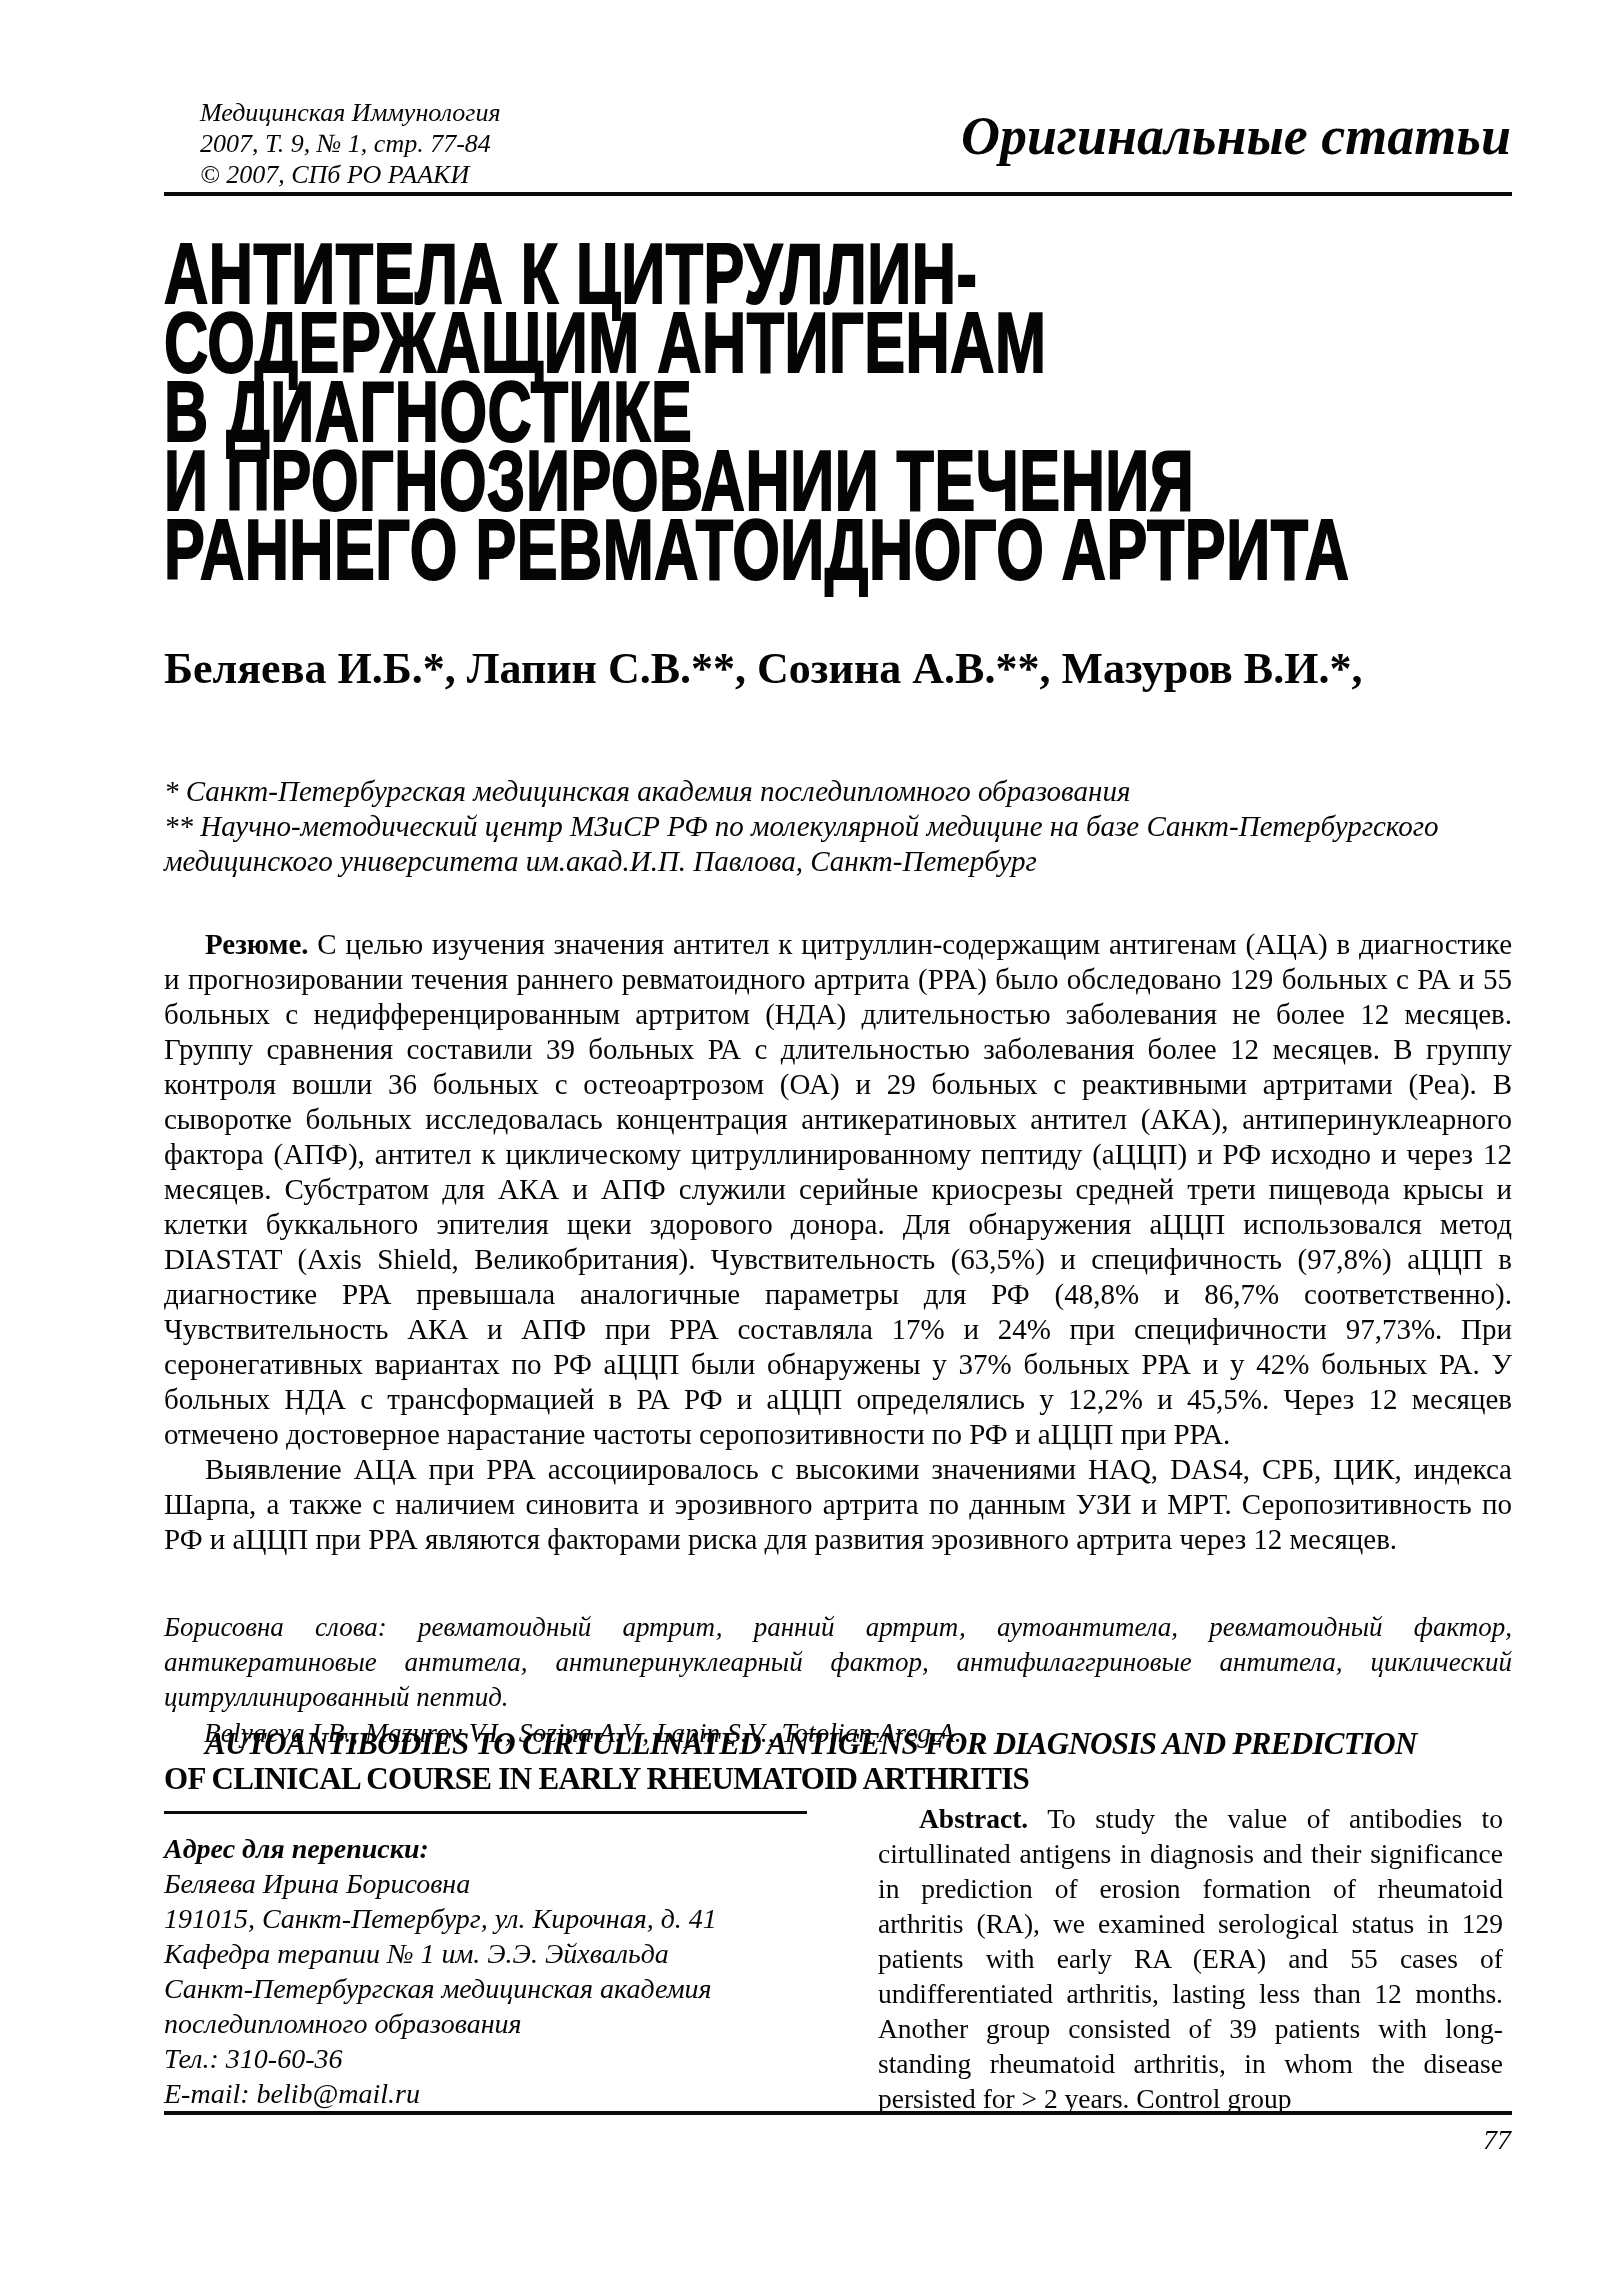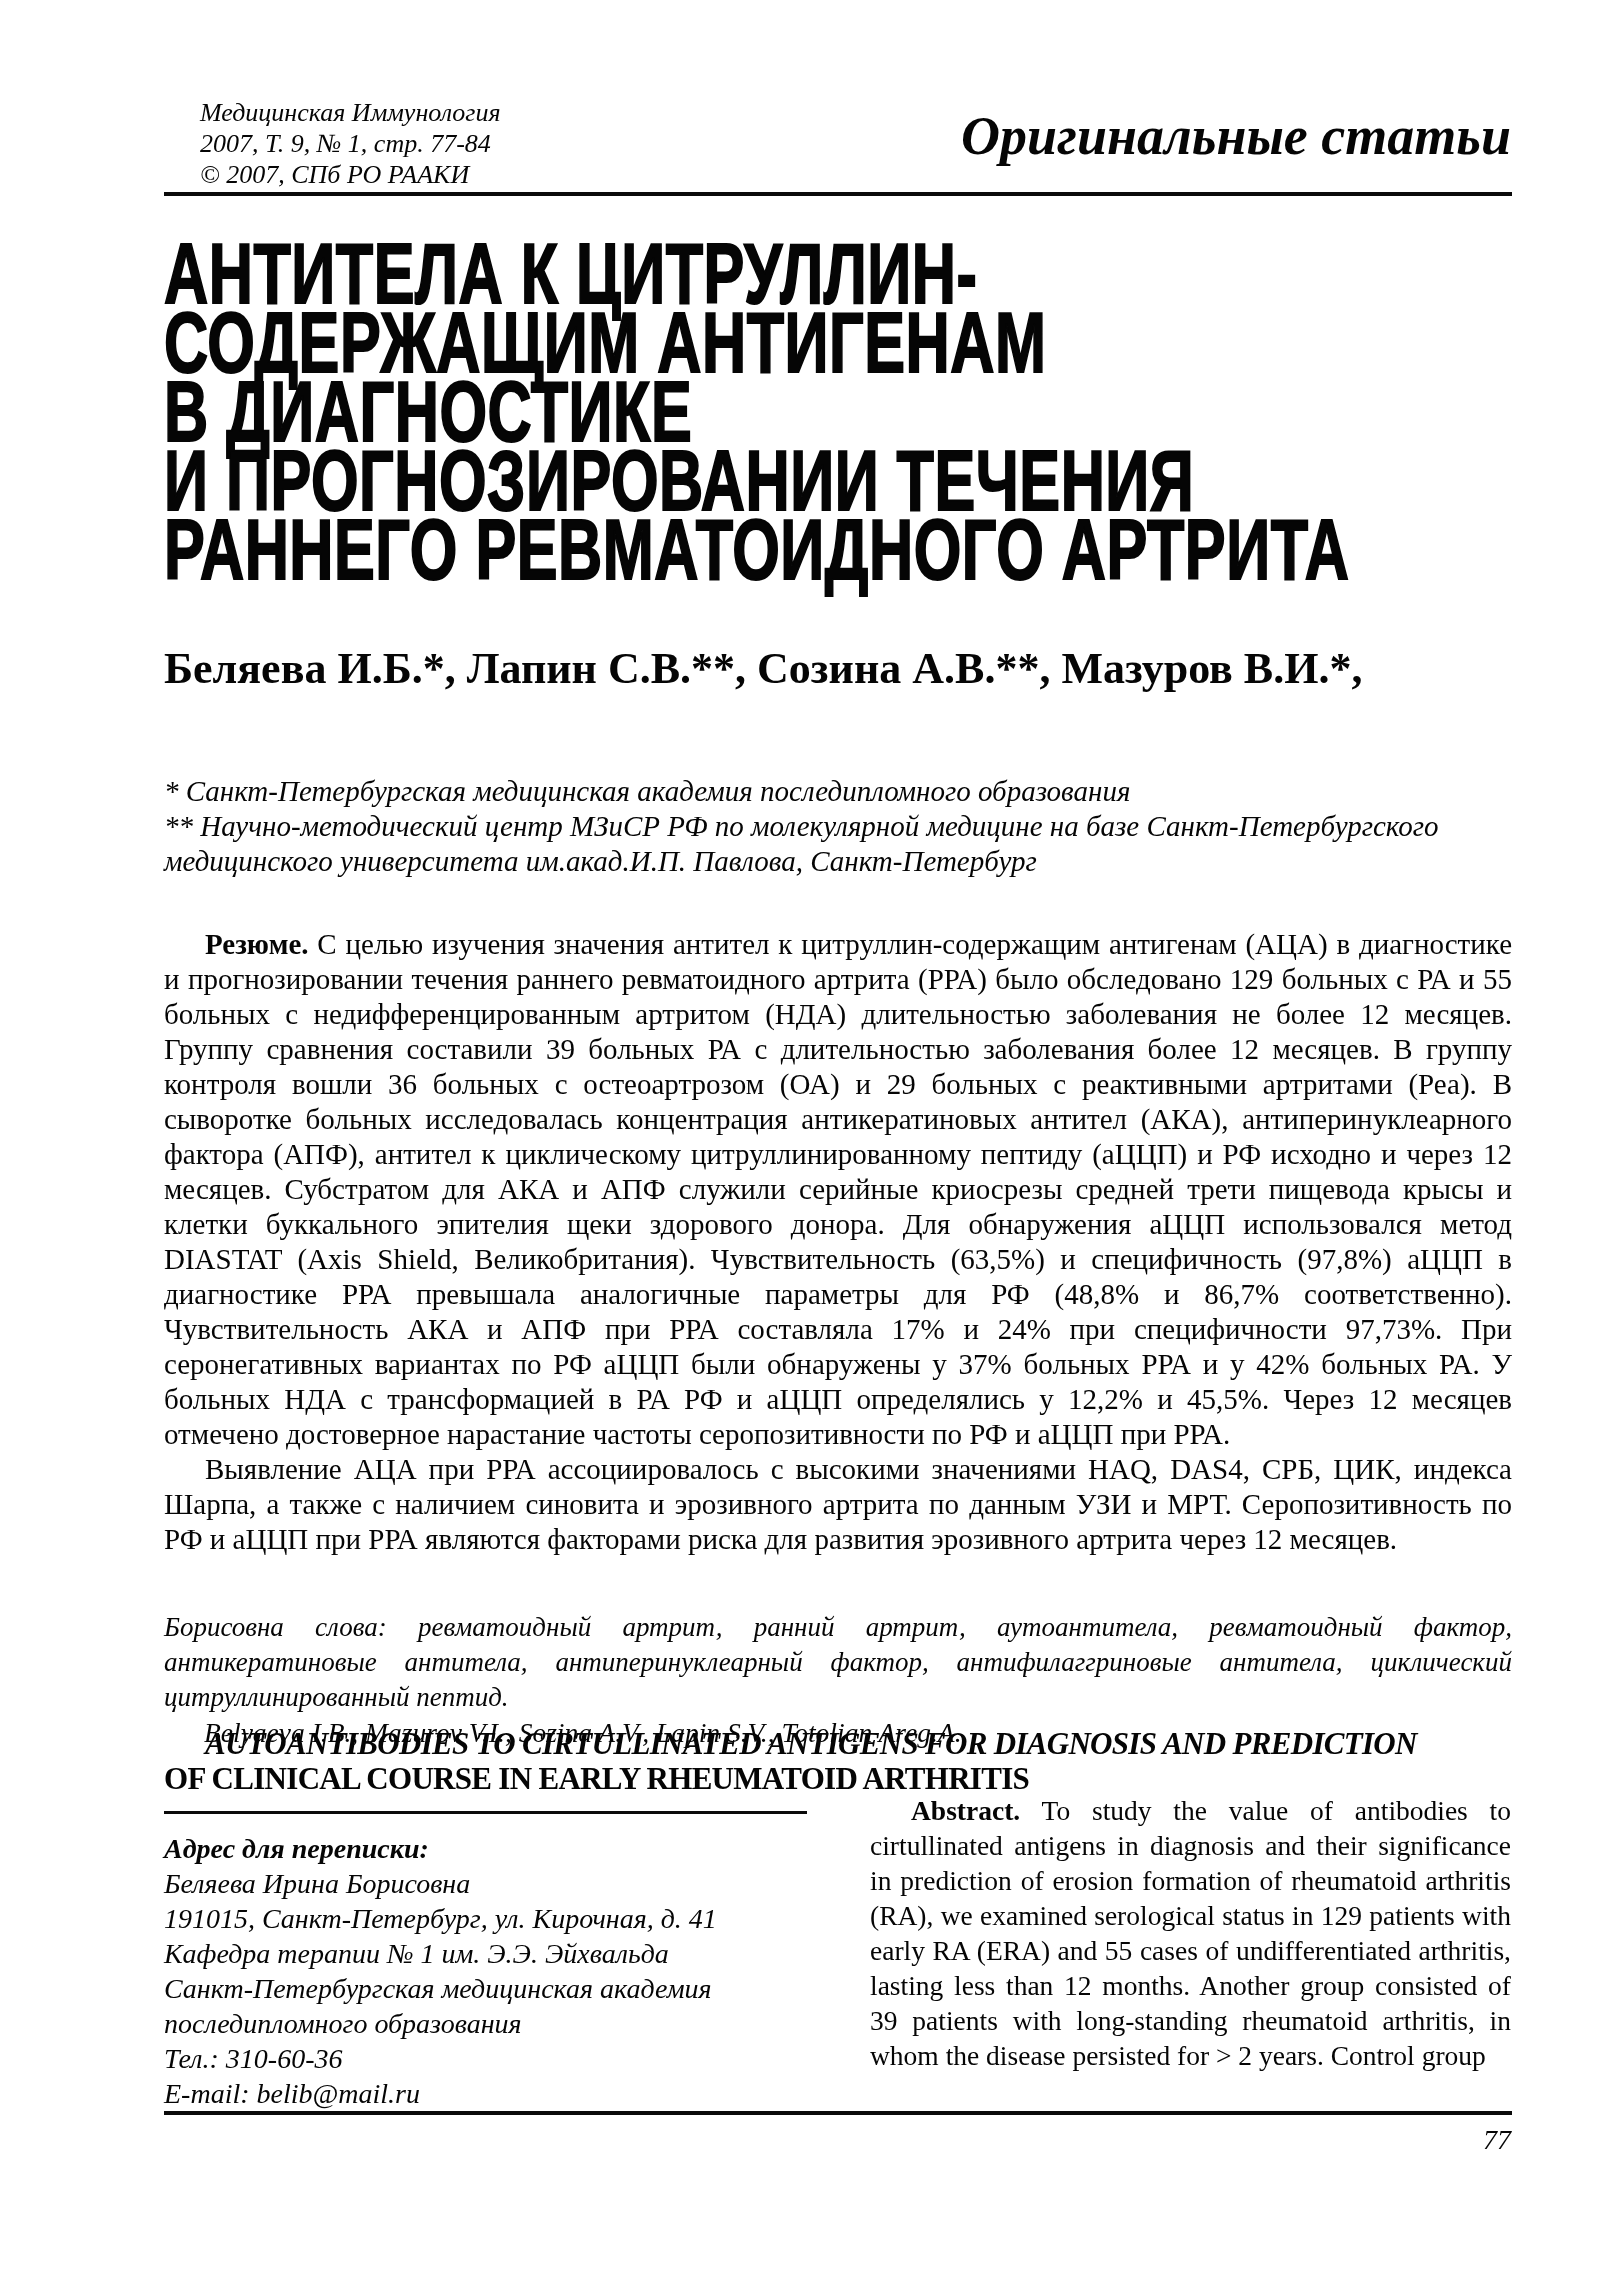--- a/index.html
+++ b/index.html
@@ -42,21 +42,21 @@
   
   .authors-en{left:204px;top:1692px;font-style:italic;font-size:27.5px;line-height:33px;white-space:nowrap;margin-top:24px;}
   .title-en{left:164px;top:1726px;width:1348px;font-weight:bold;font-size:31px;line-height:35px;letter-spacing:-0.7px;}
   .title-en .indent{padding-left:41px;font-style:italic;}
 
   
   .rule-left{left:164px;top:1811px;width:643px;height:3.3px;}
   .correspondence{left:164px;top:1831px;width:648px;font-style:italic;font-size:28px;line-height:35px;white-space:nowrap;}
   .correspondence .corr-label{font-weight:bold;}
   .abstract-en{left:870px;top:1793px;width:641px;font-size:27.5px;line-height:35px;text-align:justify;}
-  .abstract-en p{margin:0;text-indent:41px;}
+  .abstract-en p{margin:8px;text-indent:41px;}
 
   
   .rule-bottom{left:164px;top:2111px;width:1348px;height:3.9px;}
   .page-number{right:112px;top:2124px;font-style:italic;font-size:28px;}
 </style>
 </head>
 <body>
 
 <div class="abs journal-info">
   <div>Медицинская Иммунология</div>

